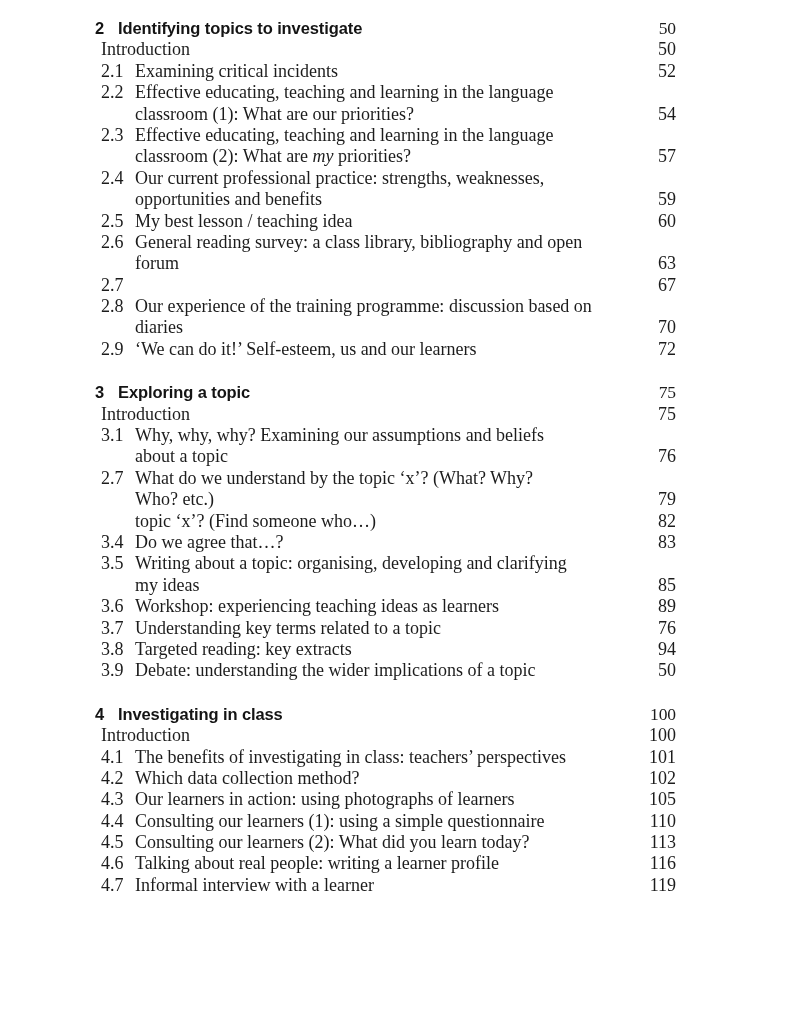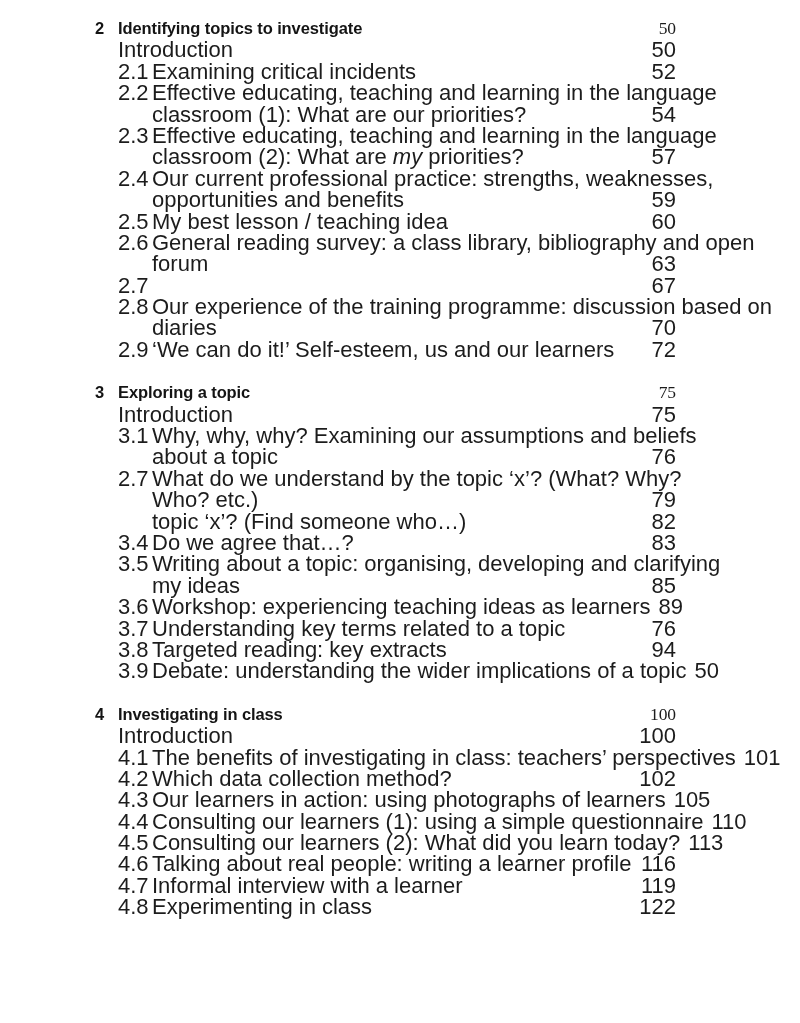--- a/index.html
+++ b/index.html
@@ -42,23 +42,23 @@
   }
   .ch-page {
     flex: 0 0 auto;
     margin-left: auto;
     font-family: "Liberation Serif", "DejaVu Serif", serif;
     font-weight: normal;
     font-size: 17.5px;
     color: #1c1c1c;
   }
   .rows {
-    margin-left: 23px; 
-    font-family: Liberation Sans, sans-serif;
-    font-size: 22px;
+    margin-left: 6px; 
+    font-family: Liberation Serif, serif;
+    font-size: 18px;
     line-height: 21.4px;
   }
   .row {
     display: flex;
     align-items: baseline;
     height: 21.4px;
     white-space: nowrap;
   }
   .num {
     flex: 0 0 34px; 
@@ -265,21 +265,16 @@
           <div class="row">
             <span class="num">4.6</span>
             <span class="txt">Talking about real people: writing a learner profile</span>
             <span class="pg">116</span>
           </div>
           <div class="row">
             <span class="num">4.7</span>
             <span class="txt">Informal interview with a learner</span>
             <span class="pg">119</span>
           </div>
-          <div class="row">
-            <span class="num">4.8</span>
-            <span class="txt">Experimenting in class</span>
-            <span class="pg">122</span>
-          </div>
         </div>
       </div>
     </div>
 </div>
 
 </body></html>

